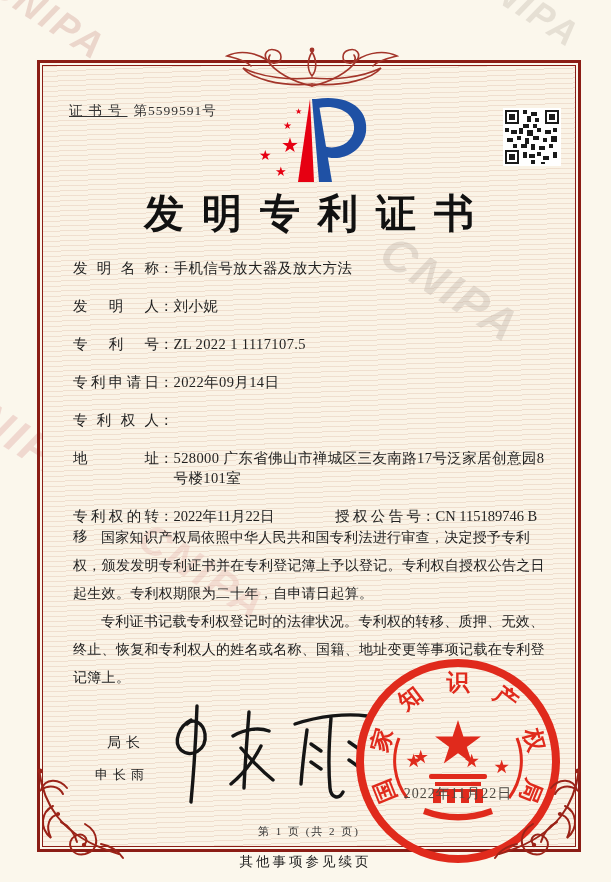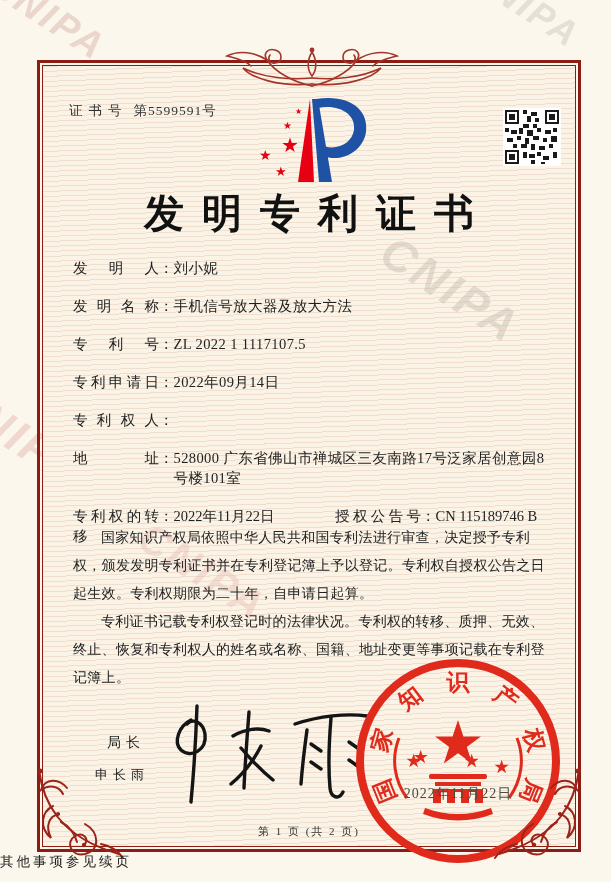--- a/index.html
+++ b/index.html
@@ -26,21 +26,21 @@
         rgba(198,140,112,0.20) 0px, rgba(198,140,112,0.20) 1px,
         rgba(0,0,0,0) 1px, rgba(0,0,0,0) 5px),
       #faf3e6;
     overflow:visible;
   }
   .content{position:absolute;inset:0;z-index:2;}
   .cert-no{
     position:absolute;left:26px;top:36px;font-size:13.5px;color:#333;
     letter-spacing:1px;
   }
-  .cert-no .lbl{letter-spacing:6px;margin-right:6px;}
+  .cert-no .lbl{letter-spacing:6px;margin-right:6px;text-decoration:underline;}
   .logo{position:absolute;left:210px;top:28px;width:120px;height:95px;}
   .qr{position:absolute;left:460px;top:42px;width:58px;height:58px;background:#fff;}
   .title{
     position:absolute;left:0;right:0;top:120px;text-align:center;
     font-size:40px;font-weight:bold;letter-spacing:18px;text-indent:18px;
     color:#111;
   }
   .fields{position:absolute;left:30px;right:28px;top:192px;font-size:14.5px;color:#1f1f1f;}
   .field-row{display:flex;margin-bottom:18px;line-height:1.38;}
   .field-label{
@@ -69,21 +69,21 @@
   }
   .seal-date{
     position:absolute;left:-12px;right:-12px;top:127px;text-align:center;
     font-size:14px;color:#4e4a43;letter-spacing:1px;z-index:6;
   }
   .page-info{
     position:absolute;left:0;right:0;top:758px;text-align:center;
     font-size:11px;color:#333;letter-spacing:2px;
   }
   .note{
-    position:absolute;left:0;right:0;top:853px;
+    position:absolute;left:0;right:0;top:853px;text-align:center;
     font-size:13.5px;color:#222;letter-spacing:3px;z-index:1;
   }
   .crest{position:absolute;left:172px;top:-24px;width:194px;height:48px;z-index:4;}
   .flourish{position:absolute;width:96px;height:96px;z-index:3;}
   .flourish.bl{left:-12px;top:700px;}
   .flourish.br{right:-12px;top:700px;transform:scaleX(-1);}
 </style>
 </head>
 <body>
 
@@ -199,28 +199,28 @@
             <rect x="25" y="22" width="2" height="3"></rect>
             <rect x="14" y="26" width="2" height="2"></rect>
           <rect x="19" y="27" width="2" height="1"></rect>
         </g>
       </svg>
 
       <div class="title">发明专利证书</div>
 
       <div class="fields">
         <div class="field-row">
+          <span class="field-label">发明名称</span>
+            <span class="colon"></span>
+          <span class="field-value">手机信号放大器及放大方法</span>
+        </div>
+        <div class="field-row">
           <span class="field-label">发明人</span>
             <span class="colon"></span>
           <span class="field-value">刘小妮</span>
-        </div>
-        <div class="field-row">
-          <span class="field-label">发明名称</span>
-            <span class="colon"></span>
-          <span class="field-value">手机信号放大器及放大方法</span>
         </div>
         <div class="field-row">
           <span class="field-label">专利号</span>
             <span class="colon"></span>
           <span class="field-value">ZL 2022 1 1117107.5</span>
         </div>
         <div class="field-row">
           <span class="field-label">专利申请日</span>
             <span class="colon"></span>
           <span class="field-value">2022年09月14日</span>

